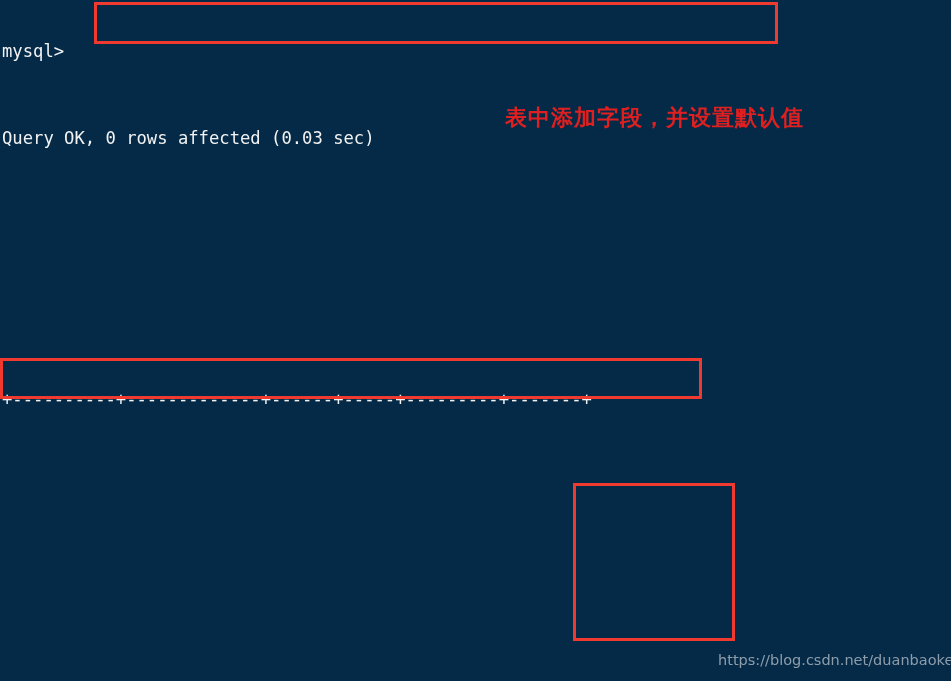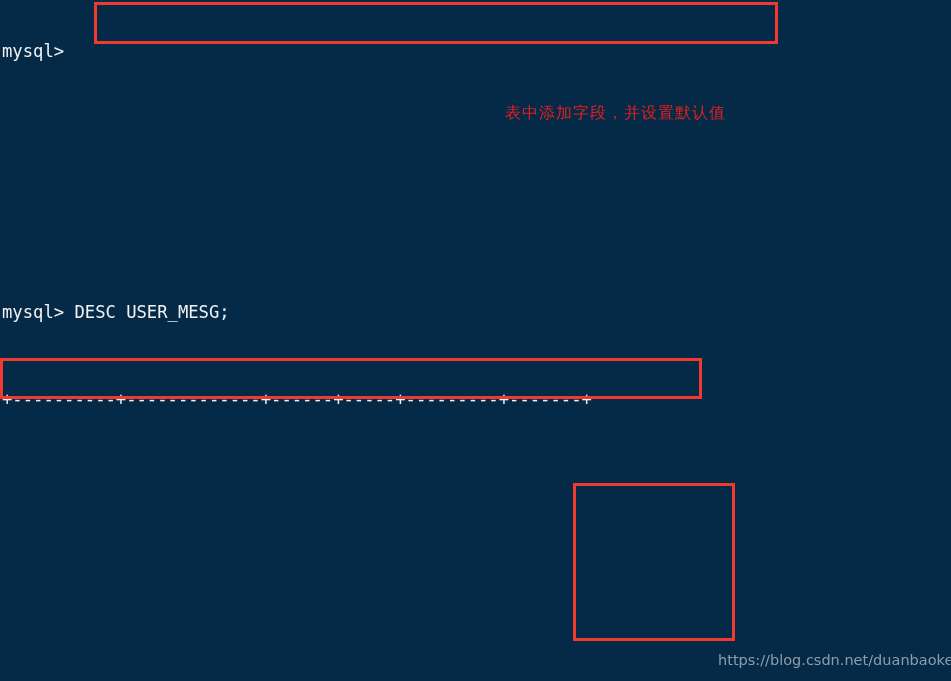--- a/index.html
+++ b/index.html
@@ -32,22 +32,22 @@
     height: 29px;
     white-space: pre;
     padding-left: 2px;
   }
   .blank { color: transparent; }
 
   .annot {
     position: absolute;
     color: #e02020;
     font-family: "DejaVu Sans", "Liberation Sans", sans-serif;
-    font-size: 16px;
-    font-weight: 400;
+    font-size: 22px;
+    font-weight: 700;
     white-space: nowrap;
     letter-spacing: 1px;
   }
   .redbox {
     position: absolute;
     border: 3px solid #f03a30;
     box-sizing: border-box;
     pointer-events: none;
     background: transparent;
   }
@@ -60,23 +60,23 @@
     opacity: 0.92;
   }
 </style>
 </head>
 <body>
 
 <div id="screen">
 
   <div id="terminal">
     <div class="tline">mysql&gt;</div>
+    <div class="tline">Query OK, 0 rows affected (0.03 sec)</div>
     <div class="tline blank"></div>
     <div class="tline blank"></div>
-    <div class="tline">mysql&gt; DESC USER_MESG;</div>
     <div class="tline">+----------+-------------+------+-----+---------+-------+</div>
     
     
     
     
     
     
     
     
     

